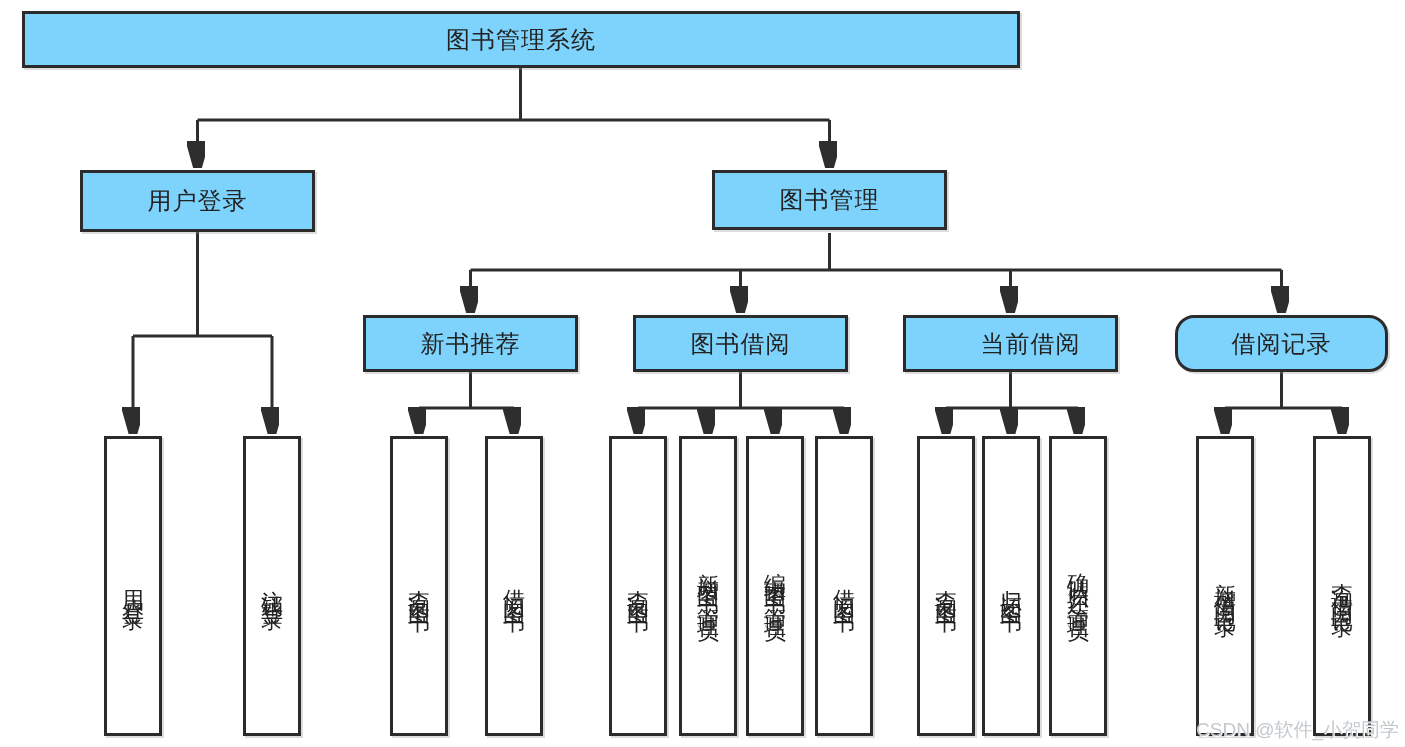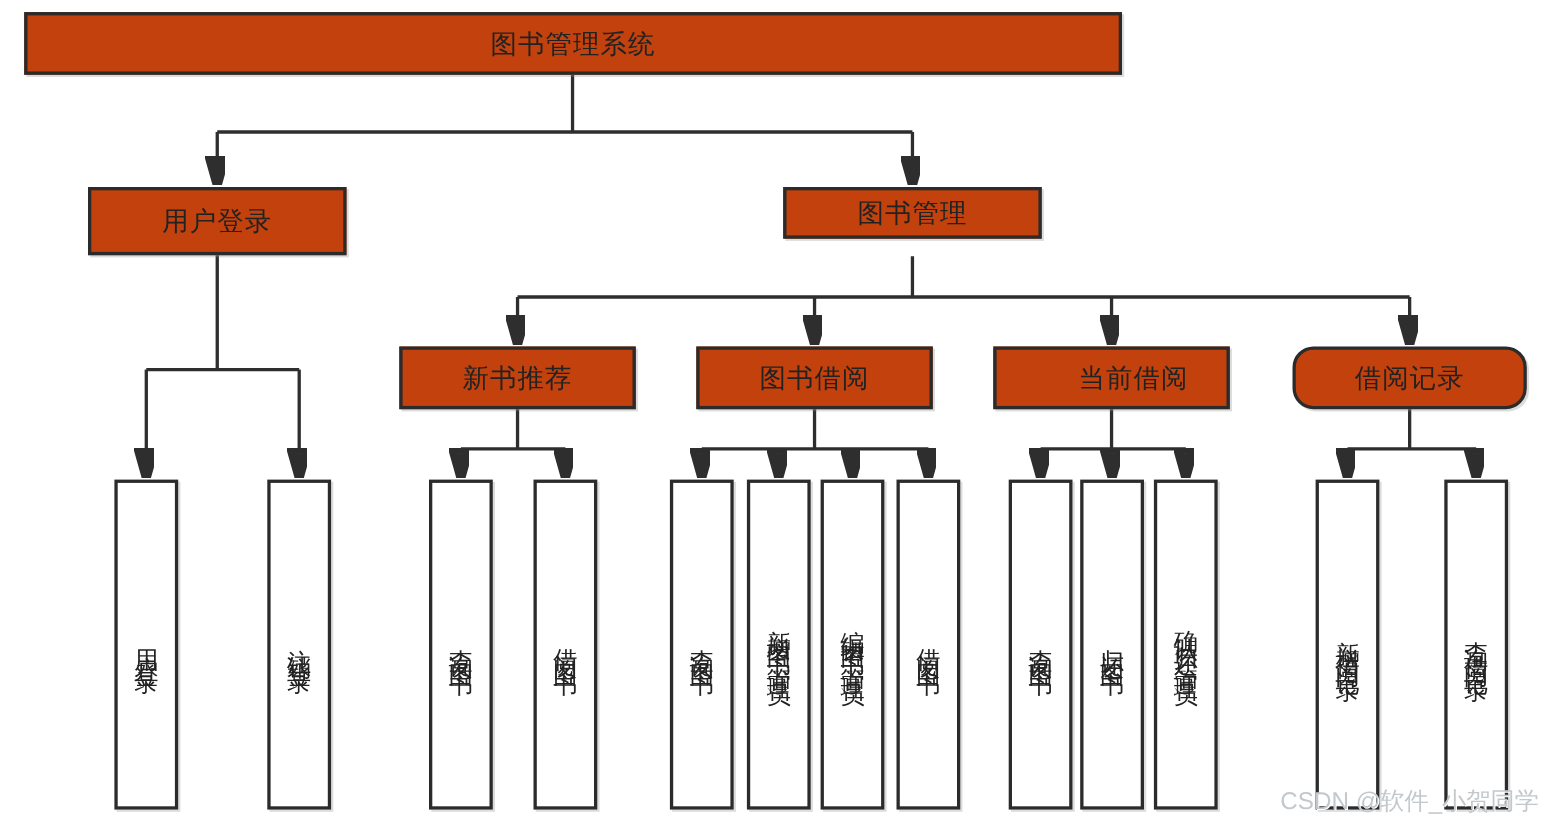--- a/index.html
+++ b/index.html
@@ -18,21 +18,21 @@
   #edges {
     position: absolute;
     left: 0; top: 0;
     width: 1405px;
     height: 747px;
     pointer-events: none;
   }
   .node {
     position: absolute;
     box-sizing: border-box;
-    background: #c2410c;
+    background: #7dd3fc;
     border: 3px solid #2b2b2b;
     box-shadow: 2px 2px 0 rgba(140,140,140,0.30);
     display: flex;
     align-items: center;
     justify-content: center;
     color: #222222;
     font-size: 24px;
     letter-spacing: 1px;
     white-space: nowrap;
   }
@@ -54,21 +54,21 @@
     writing-mode: vertical-rl;
     text-orientation: mixed;
     font-size: 22px;
     letter-spacing: 7px;
     line-height: 1;
     color: #222222;
   }
   
   .n-root      { left: 22px;   top: 11px;  width: 998px; height: 57px; }
   .n-login     { left: 80px;   top: 170px; width: 235px; height: 62px; }
-  .n-manage    { left: 712px;  top: 170px; width: 235px; height: 47px; }
+  .n-manage    { left: 712px;  top: 170px; width: 235px; height: 60px; }
   .n-recommend { left: 363px;  top: 315px; width: 215px; height: 57px; }
   .n-borrow    { left: 633px;  top: 315px; width: 215px; height: 57px; }
   .n-current   { left: 903px;  top: 315px; width: 215px; height: 57px; padding-left: 40px; }
   .n-records   { left: 1175px; top: 315px; width: 213px; height: 57px; border-radius: 19px; }
   
   .l-a1 { left: 104px; }
   .l-a2 { left: 243px; }
   .l-b1 { left: 390px; }
   .l-b2 { left: 485px; }
   .l-c1 { left: 609px; }
@@ -77,21 +77,21 @@
   .l-c4 { left: 815px; }
   .l-d1 { left: 917px; }
   .l-d2 { left: 982px; }
   .l-d3 { left: 1049px; }
   .l-e1 { left: 1196px; }
   .l-e2 { left: 1313px; }
   .watermark {
     position: absolute;
     right: 6px;
     bottom: 4px;
-    font-size: 22px;
+    font-size: 19px;
     color: #c3c8cc;
     text-shadow: 1px 1px 0 #ffffff;
     z-index: 10;
     white-space: nowrap;
   }
   #edges line, #edges path {
     stroke: #2e2e2e;
     stroke-width: 3;
     fill: none;
   }

